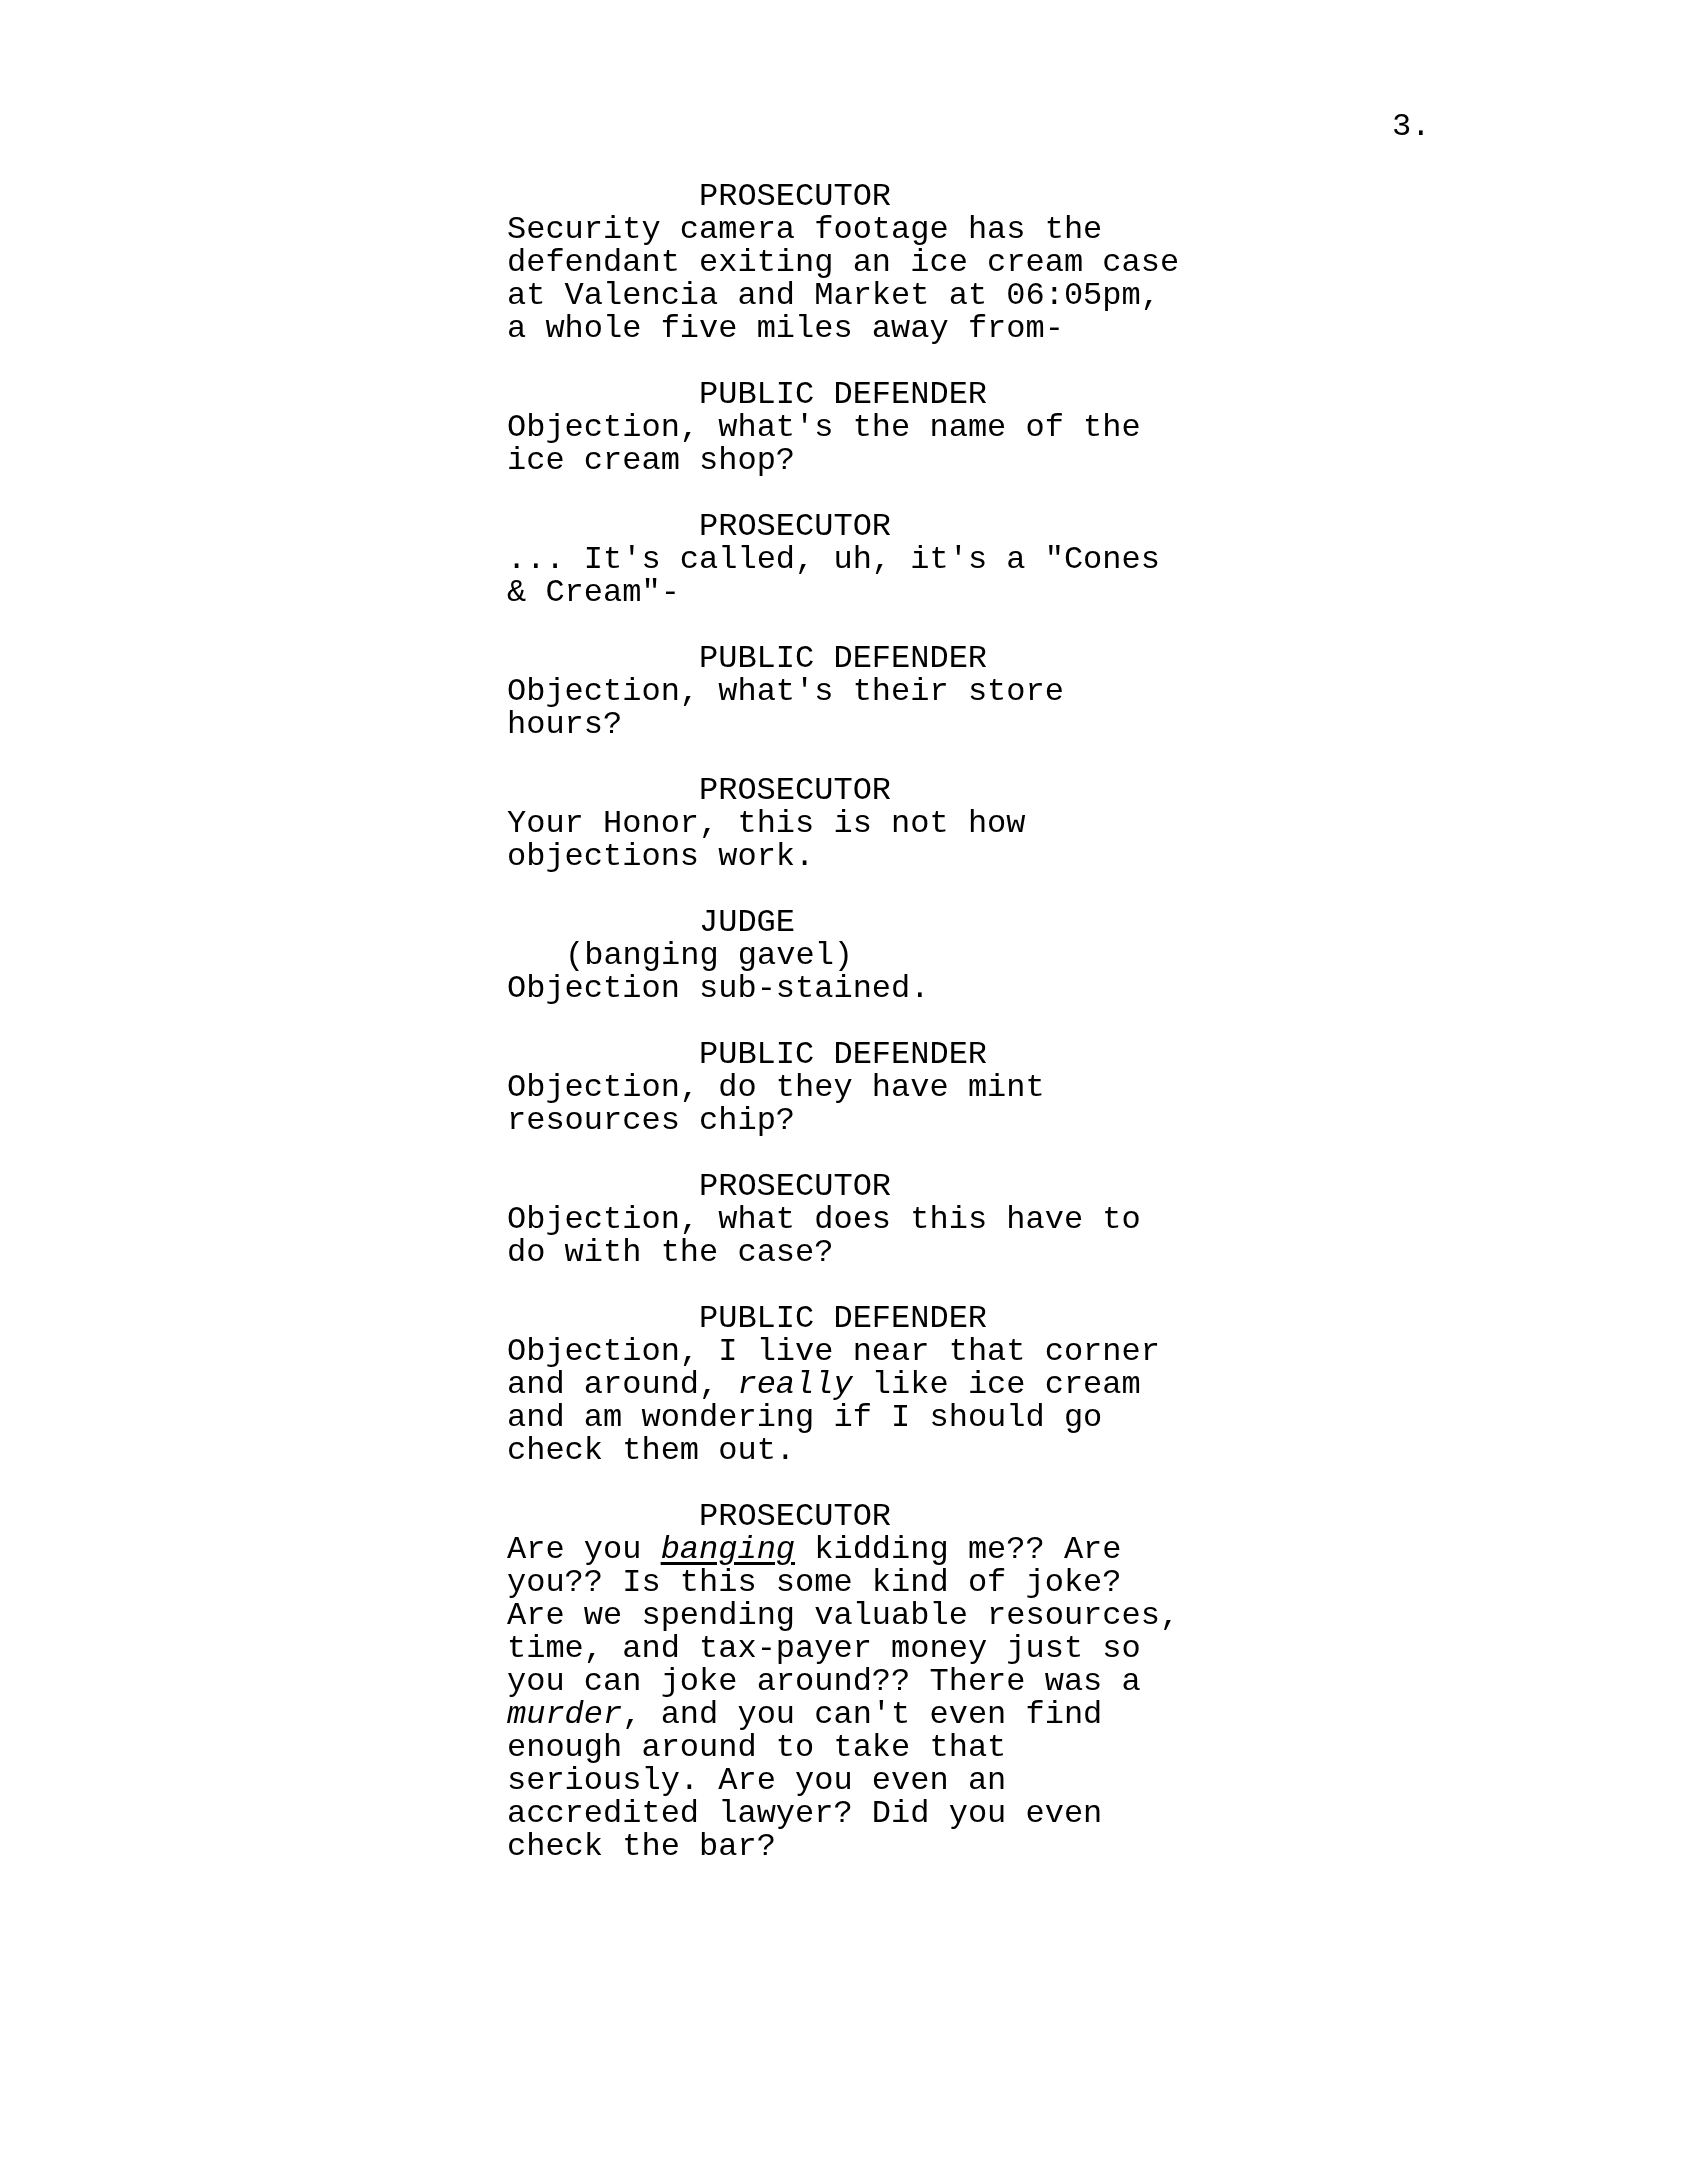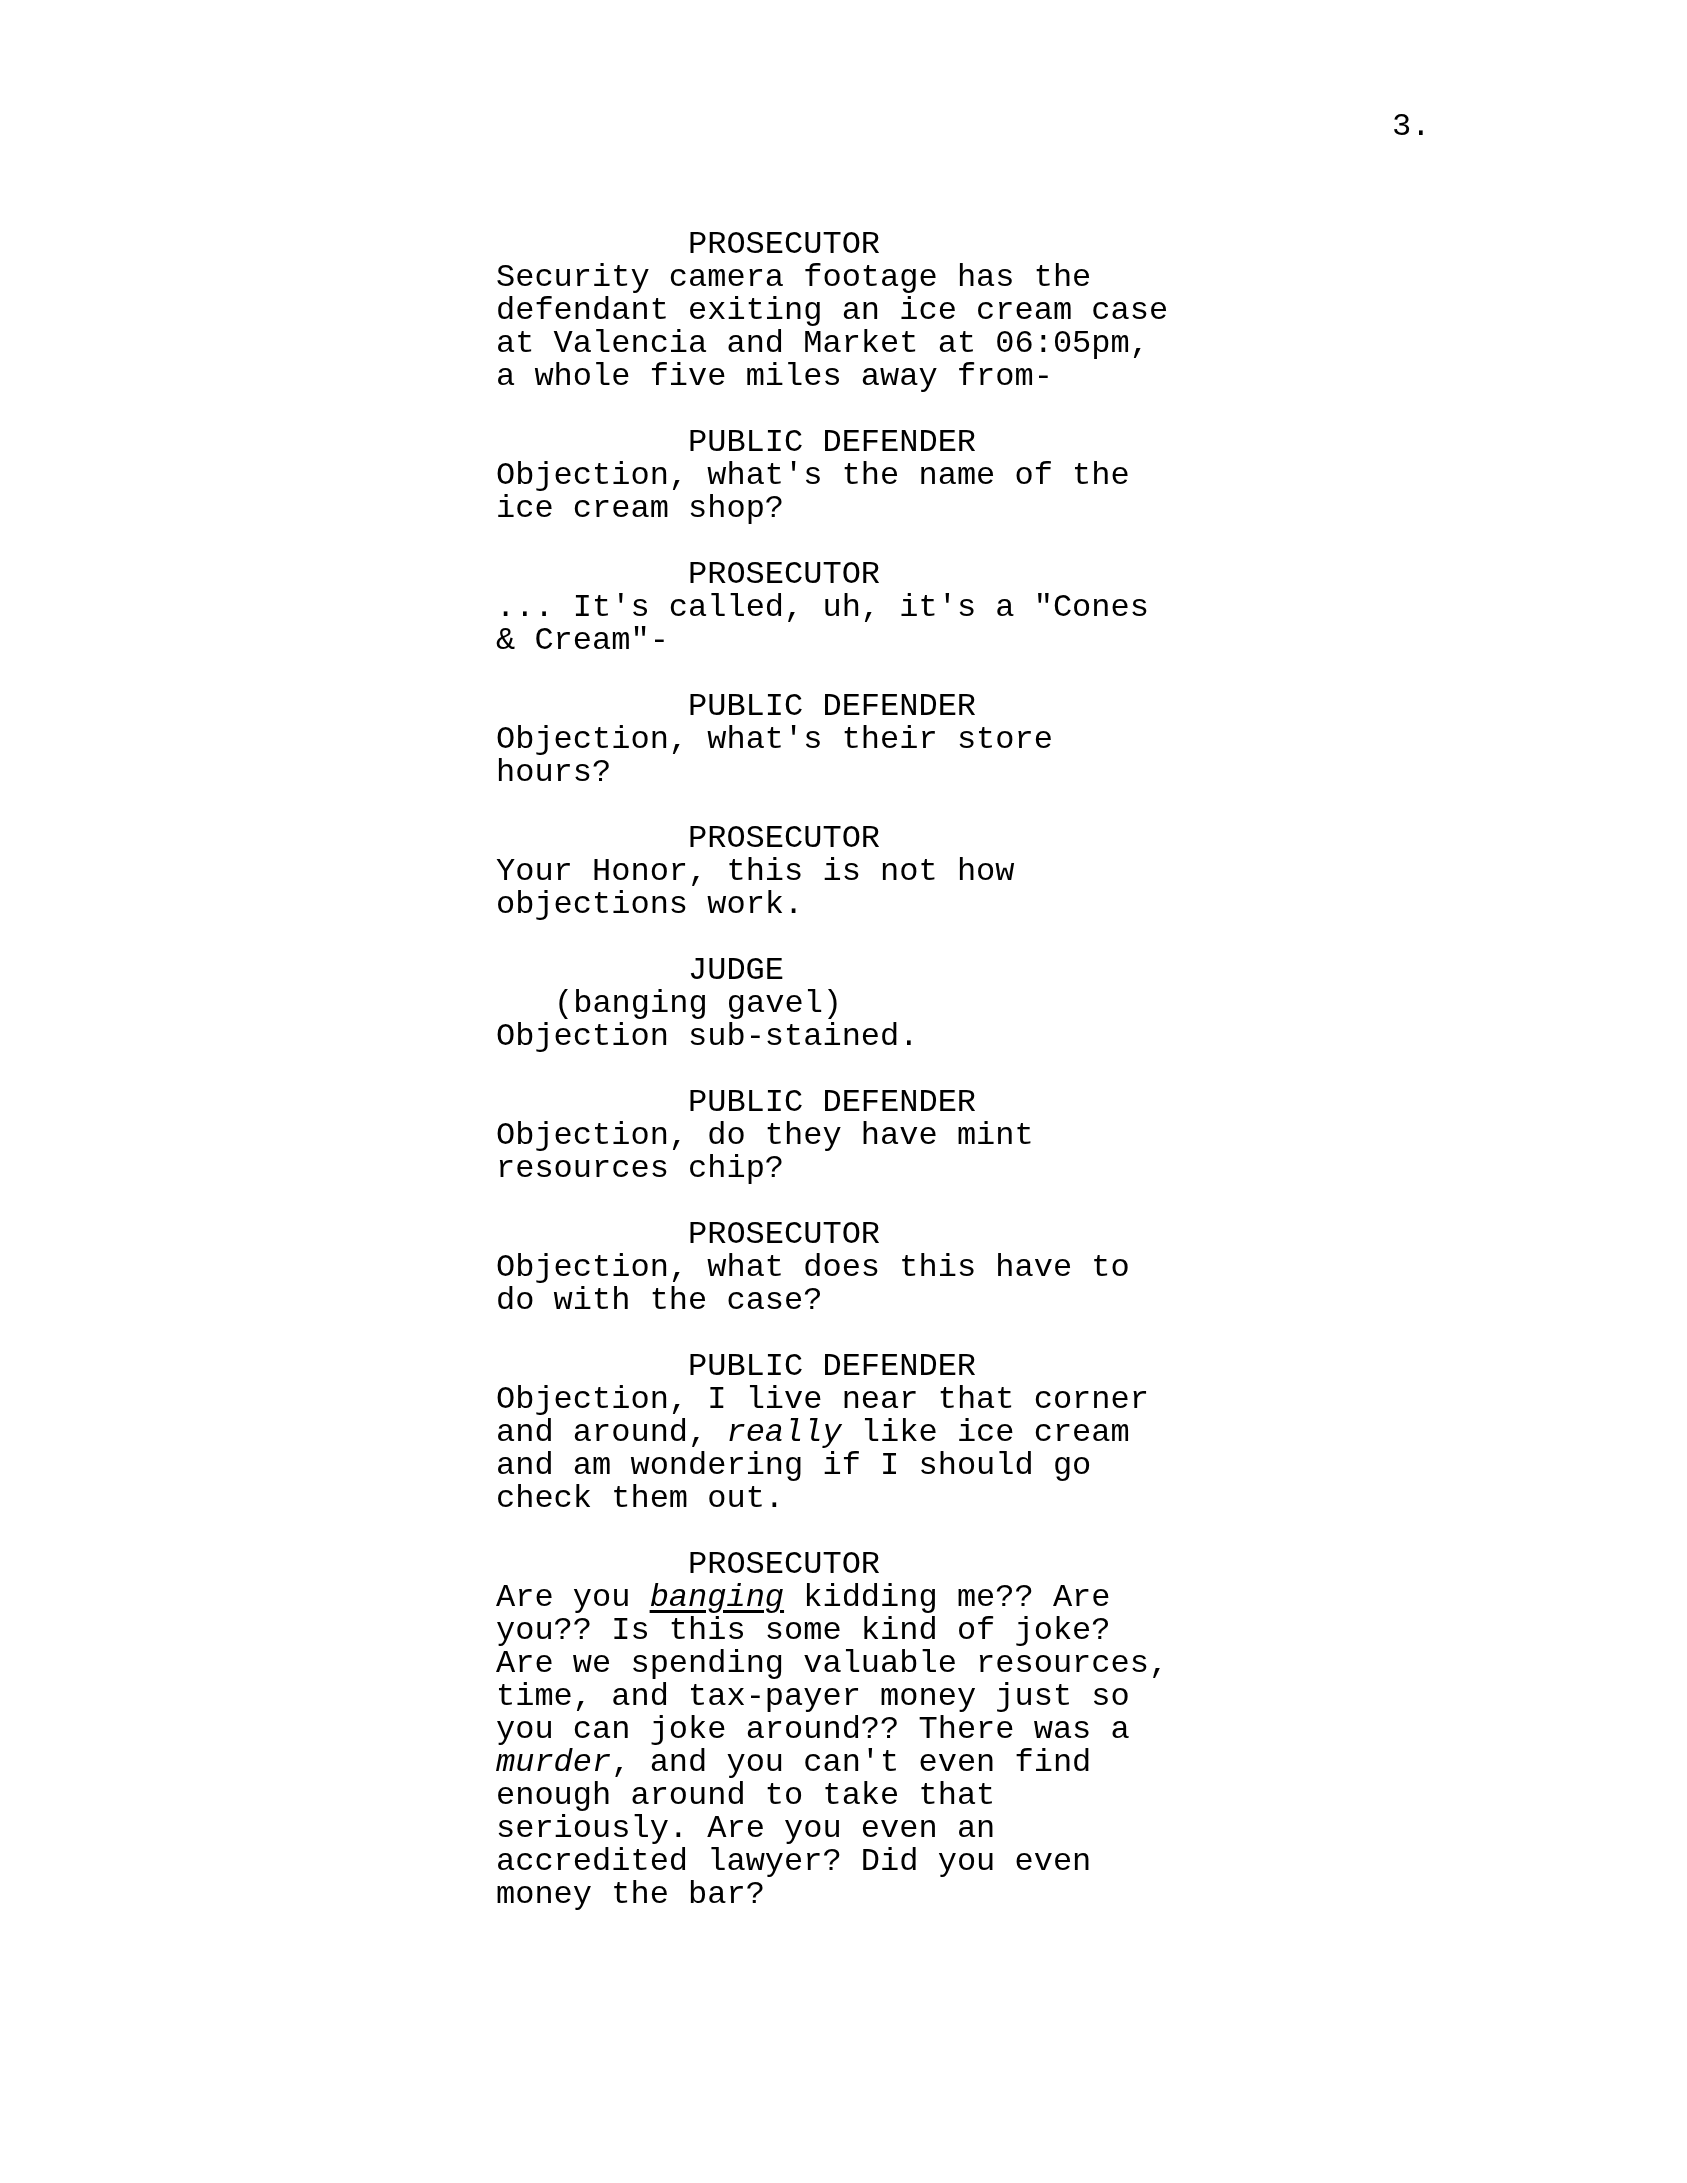--- a/index.html
+++ b/index.html
@@ -4,21 +4,21 @@
 <style>
   html, body { margin: 0; padding: 0; background: #ffffff; }
   body { width: 1687px; height: 2183px; position: relative; overflow: hidden; }
   .page {
     position: absolute; left: 0; top: 0; width: 1687px; height: 2183px;
     background: #ffffff; color: #000000;
     font-family: "Liberation Mono", "DejaVu Sans Mono", monospace;
     font-size: 32px; line-height: 33px;
   }
   .page-number { position: absolute; left: 1392px; top: 110px; white-space: pre; }
-  .script { position: absolute; left: 496px; top: 180px; width: 728px; margin-top: 48px; }
+  .script { position: absolute; left: 507px; top: 180px; width: 728px; }
   .block { margin: 0 0 33px 0; }
   .block:last-child { margin-bottom: 0; }
   .line { display: block; height: 33px; white-space: pre; }
   .character { padding-left: 192px; }
   .parenthetical { padding-left: 58px; }
   .em { font-style: italic; }
   .ul { text-decoration: underline; text-decoration-thickness: 2.6px; text-underline-offset: 4px; }
 </style>
 </head>
 <body>
@@ -79,17 +79,17 @@
         <span class="line character">PROSECUTOR</span>
         <span class="line dialogue"><span>Are you </span><span class="em ul">banging</span><span> kidding me?? Are</span></span>
         <span class="line dialogue"><span>you?? Is this some kind of joke?</span></span>
         <span class="line dialogue"><span>Are we spending valuable resources,</span></span>
         <span class="line dialogue"><span>time, and tax-payer money just so</span></span>
         <span class="line dialogue"><span>you can joke around?? There was a</span></span>
         <span class="line dialogue"><span class="em">murder</span><span>, and you can't even find</span></span>
         <span class="line dialogue"><span>enough around to take that</span></span>
         <span class="line dialogue"><span>seriously. Are you even an</span></span>
         <span class="line dialogue"><span>accredited lawyer? Did you even</span></span>
-        <span class="line dialogue"><span>money the bar?</span></span>
+        <span class="line dialogue"><span>check the bar?</span></span>
       </div>
     </div>
 </div>
 
 
 </body></html>

